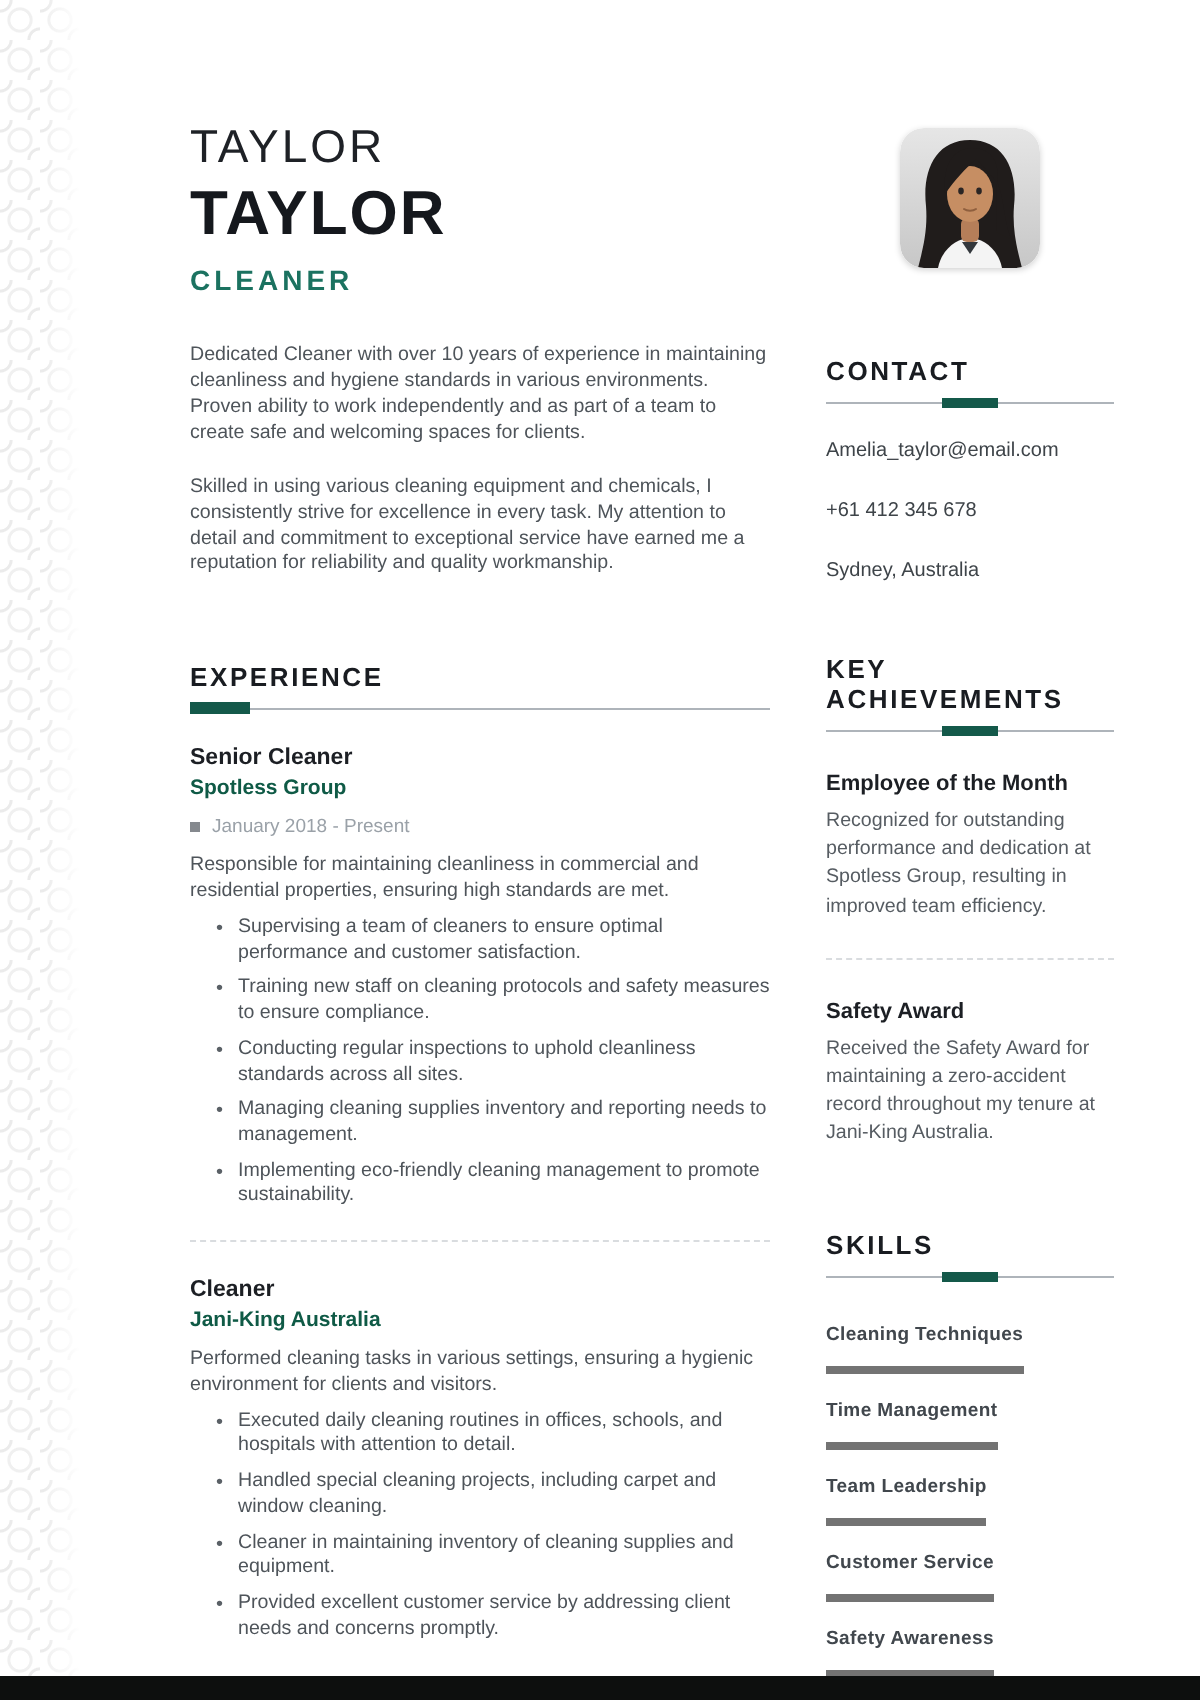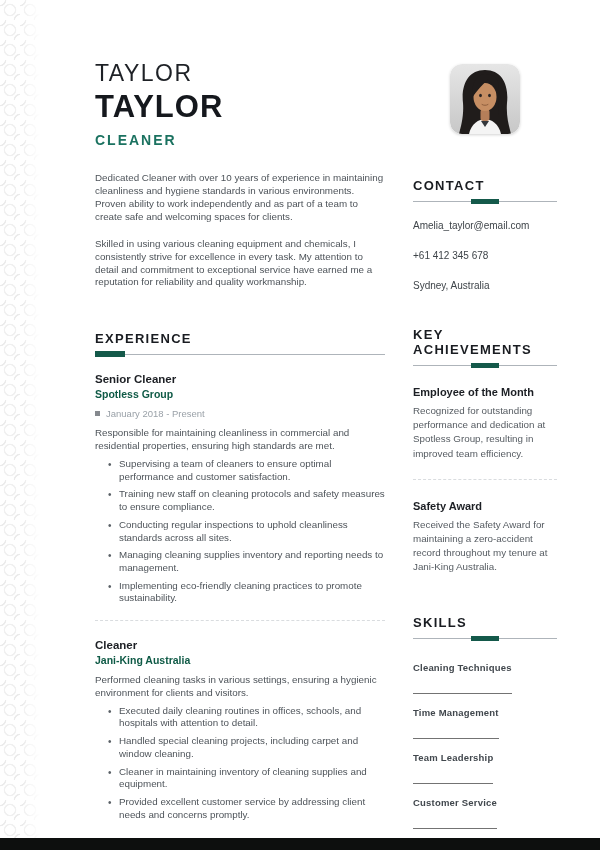--- a/index.html
+++ b/index.html
@@ -97,21 +97,21 @@
   .achievements { margin-top:36px; }
   .ach-item-title { font-size:11px; font-weight:700; color:#1C1F24; margin-top:20px; }
   .ach-item-desc { font-size:9.8px; line-height:1.45; color:#565C62; margin-top:6px; }
   .achievements .dotted-divider { margin-top:18px; }
 
   .skills { margin-top:40px; }
   .skills-list { margin-top:18px; }
   .skill-item { margin-top:8px; }
   .skill-item span {
     display:inline-block; font-size:9.5px; font-weight:600; color:#41474D;
-    padding-bottom:20px; border-bottom:1px solid #737373; letter-spacing:.2px;
+    padding-bottom:10px; border-bottom:4px solid #737373; letter-spacing:.2px;
   }
 </style>
 </head>
 <body>
 
 <div class="page">
   <div class="strip"></div>
   <div class="bottom-band"></div>
 
   <div class="content">
@@ -170,21 +170,21 @@
             <div class="job-dates">
               <span class="date-square"></span>
               <span>January 2018 - Present</span>
             </div>
             <div class="job-desc">Responsible for maintaining cleanliness in commercial and residential properties, ensuring high standards are met.</div>
             <ul class="bullets">
               <li>Supervising a team of cleaners to ensure optimal performance and customer satisfaction.</li>
               <li>Training new staff on cleaning protocols and safety measures to ensure compliance.</li>
               <li>Conducting regular inspections to uphold cleanliness standards across all sites.</li>
               <li>Managing cleaning supplies inventory and reporting needs to management.</li>
-              <li>Implementing eco-friendly cleaning practices to promote sustainability.</li>
+              <li>Implementing eco-friendly cleaning management to promote sustainability.</li>
             </ul>
           </div>
 
           <hr class="dotted-divider">
 
           <div class="job">
             <div class="job-title">Cleaner</div>
             <div class="job-company">Jani-King Australia</div>
             <div class="job-desc">Performed cleaning tasks in various settings, ensuring a hygienic environment for clients and visitors.</div>
             <ul class="bullets">

